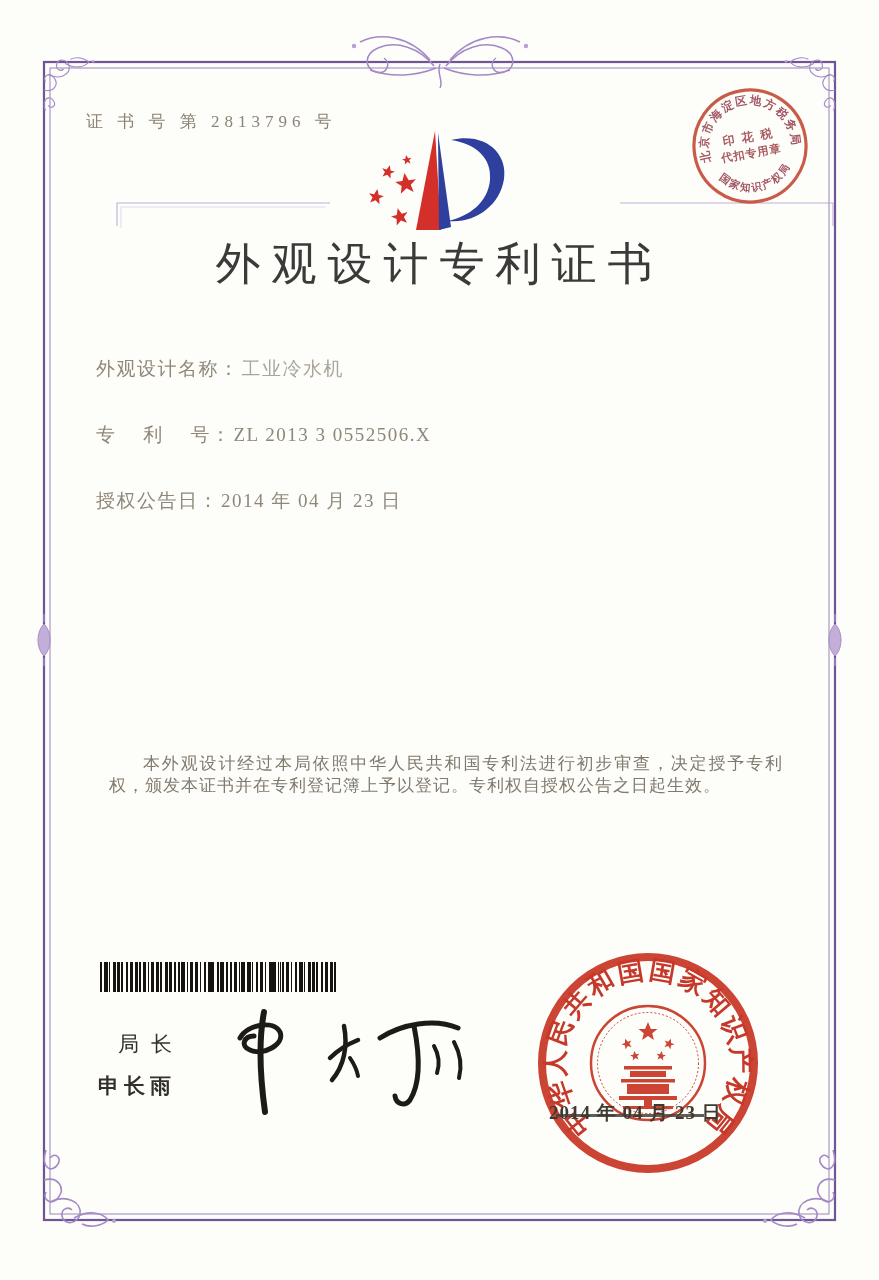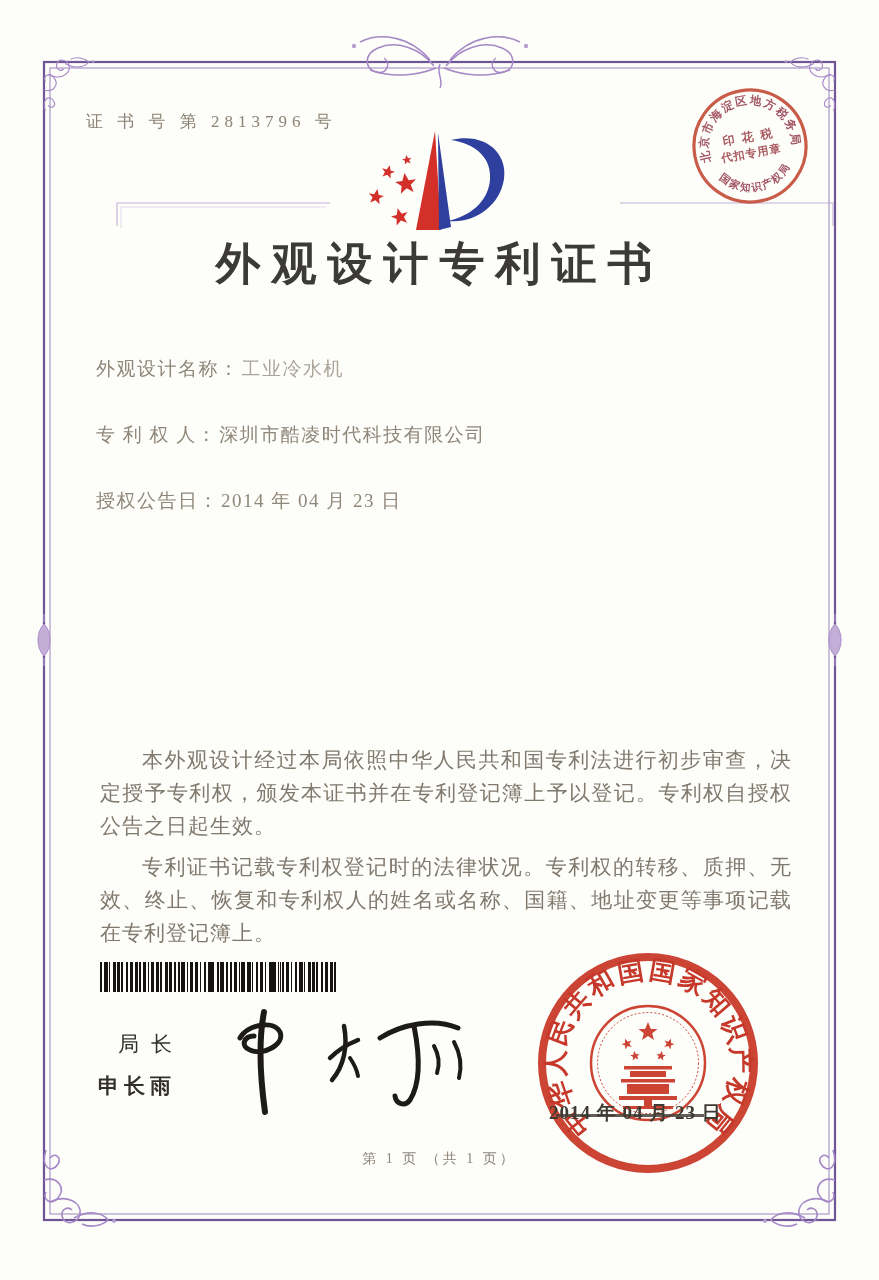--- a/index.html
+++ b/index.html
@@ -4,28 +4,28 @@
 <style>
   html,body{margin:0;padding:0;background:#ffffff;}
   .page{
     position:relative;width:879px;height:1280px;overflow:hidden;
     background:#fdfdfa;
     font-family:"Liberation Serif","DejaVu Serif",serif;
   }
   .abs{position:absolute;}
   .cert-no{left:86px;top:110px;font-size:17px;letter-spacing:5px;color:#8b8375;}
   .logo{left:336px;top:124px;}
-  .title{left:0;top:234px;width:100%;text-align:center;font-size:45px;font-weight:700;
+  .title{left:0;top:234px;width:100%;text-align:center;font-size:45px;font-weight:400;
          letter-spacing:11px;color:#3b3a38;}
   .fields{left:96px;top:356px;width:650px;}
   .field{height:66px;font-size:19px;color:#8f8779;letter-spacing:1.5px;white-space:nowrap;}
   .field .val{margin-left:2px;}
   .field.faint .val{opacity:.75;}
   .paras{left:92px;top:736px;width:708px;}
-  .paras p{margin:8px;font-size:21px;line-height:33px;color:#80796d;text-align:justify;
+  .paras p{margin:17px;font-size:17px;line-height:22px;color:#80796d;text-align:justify;
            text-indent:2em;letter-spacing:1px;}
   .barcode{left:100px;top:962px;width:236px;height:30px;
     background-image:
       repeating-linear-gradient(90deg,#161310 0 2px,transparent 2px 4px,#161310 4px 7px,transparent 7px 9px,#161310 9px 10px,transparent 10px 13px),
       repeating-linear-gradient(90deg,#161310 0 1px,transparent 1px 6px,#161310 6px 8px,transparent 8px 15px);
   }
   .sig-title{left:98px;top:1030px;font-size:21px;color:#33302a;letter-spacing:12px;margin-left:20px;}
   .sig-name{left:98px;top:1072px;font-size:21px;color:#33302a;letter-spacing:5px;font-weight:bold;}
   .signature{left:212px;top:998px;}
   .seal{left:533px;top:948px;z-index:3;}
@@ -103,30 +103,29 @@
     </g>
   </svg>
 
   <div class="abs title">外观设计专利证书</div>
 
   <div class="abs fields">
     <div class="field faint">
       <span class="lbl">外观设计名称：</span><span class="val">工业冷水机</span>
     </div>
     <div class="field">
-      <span class="lbl">专 利 权 人：</span><span class="val">深圳市酷凌时代科技有限公司</span>
+      <span class="lbl">专　 利　 号：</span><span class="val">ZL 2013 3 0552506.X</span>
     </div>
     <div class="field">
       <span class="lbl">授权公告日：</span><span class="val">2014 年 04 月 23 日</span>
     </div>
   </div>
 
   <div class="abs paras">
     <p>本外观设计经过本局依照中华人民共和国专利法进行初步审查，决定授予专利权，颁发本证书并在专利登记簿上予以登记。专利权自授权公告之日起生效。</p>
-    <p>专利证书记载专利权登记时的法律状况。专利权的转移、质押、无效、终止、恢复和专利权人的姓名或名称、国籍、地址变更等事项记载在专利登记簿上。</p>
   </div>
 
   <div class="abs barcode"></div>
 
   <div class="abs sig-title">局长</div>
   <div class="abs sig-name">申长雨</div>
 
   <svg class="abs signature" width="270" height="120" viewBox="0 0 270 120" fill="none" stroke="#1d1b18" stroke-linecap="round">
     <path d="M52,14 C47,40 48,78 53,114" stroke-width="6"></path>
     <path d="M28,40 C36,26 62,22 68,34 C73,46 52,58 38,52 C28,48 32,38 42,38" stroke-width="5"></path>
@@ -160,21 +159,20 @@
       <rect x="88" y="131" width="54" height="3.5"></rect>
       <rect x="94" y="136" width="42" height="10"></rect>
       <rect x="86" y="148" width="58" height="4"></rect>
       <rect x="111" y="152" width="8" height="9"></rect>
       <rect x="90" y="158" width="50" height="3"></rect>
     </g>
   </svg>
   <div class="abs seal-line"></div>
   <div class="abs seal-date">2014 年 04 月 23 日</div>
 
-  <div class="abs footer">第 1 页 （共 1 页）</div>
 
   <svg class="abs tax-stamp" width="124" height="124" viewBox="0 0 124 124">
     <defs>
       <path id="stampTop" d="M21.4,72.9 A42,42 0 1,1 102.6,72.9" fill="none"></path>
       <path id="stampBottom" d="M27.5,90.9 A45,45 0 0,0 96.5,90.9" fill="none"></path>
     </defs>
     <circle cx="62" cy="62" r="56" fill="none" stroke="#c6503c" stroke-width="3.2"></circle>
     <text font-size="11.5" font-weight="600" fill="#9c4a58" letter-spacing="2" font-family="Liberation Serif, DejaVu Serif, serif">
       <textPath href="#stampTop" startOffset="50%" text-anchor="middle">北京市海淀区地方税务局</textPath>
     </text>

